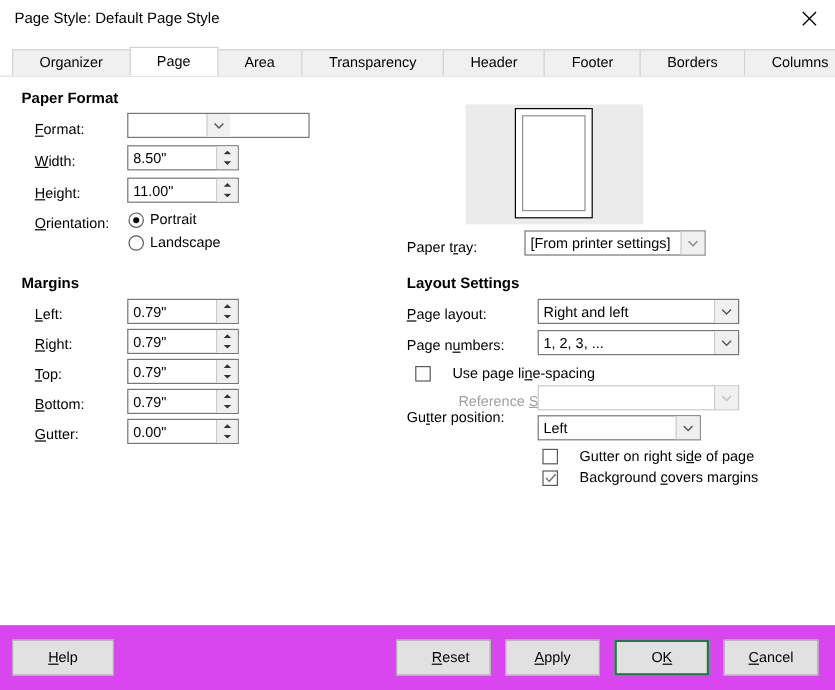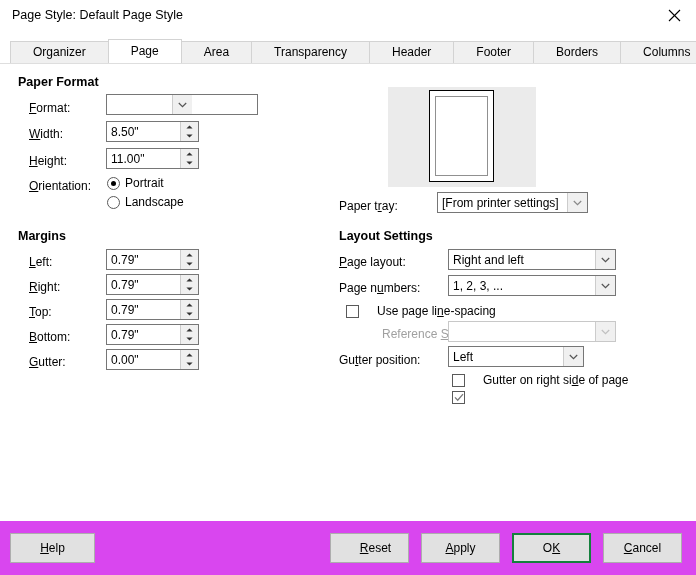--- a/index.html
+++ b/index.html
@@ -475,41 +475,42 @@
   <div class="lbl disabled" style="left:382px; top:263px;">Reference <u>S</u>tyle:</div>
   <div class="field disabled" style="left:448px; top:257px; width:168px;">
     <span class="val"></span>
     <span class="chev">
       <svg width="9" height="6" viewBox="0 0 9 6">
           <path d="M0.8 1 L4.5 4.7 L8.2 1" fill="none" stroke="#c0c0c0" stroke-width="1.2"></path>
         </svg>
     </span>
   </div>
 
-  <div class="lbl" style="left:339px; top:289px;">Gu<u>t</u>ter position:</div>
+  <div class="lbl" style="left:339px; top:277px;">Gu<u>t</u>ter position:</div>
   <div class="field" style="left:448px; top:282px; width:136px;">
     <span class="val">Left</span>
     <span class="chev">
       <svg width="9" height="6" viewBox="0 0 9 6">
           <path d="M0.8 1 L4.5 4.7 L8.2 1" fill="none" stroke="#555" stroke-width="1.2"></path>
         </svg>
     </span>
   </div>
 
   <div class="cb-row" style="left:452px; top:309px;">
     <span class="cb"></span>
     <span>Gutter on right si<u>d</u>e of page</span>
   </div>
 
   <div class="cb-row" style="left:452px; top:327px;">
     <span class="cb">
       <svg width="10" height="9" viewBox="0 0 10 9">
           <path d="M1 4.4 L3.7 7.2 L9 1.1" fill="none" stroke="#7a7a7a" stroke-width="1.3"></path>
         </svg>
     </span>
+    <span>Background <u>c</u>overs margins</span>
   </div>
 
 </div>
 
 <div id="preview">
   <div id="preview-page">
     <div id="preview-margin"></div>
   </div>
 </div>
 

